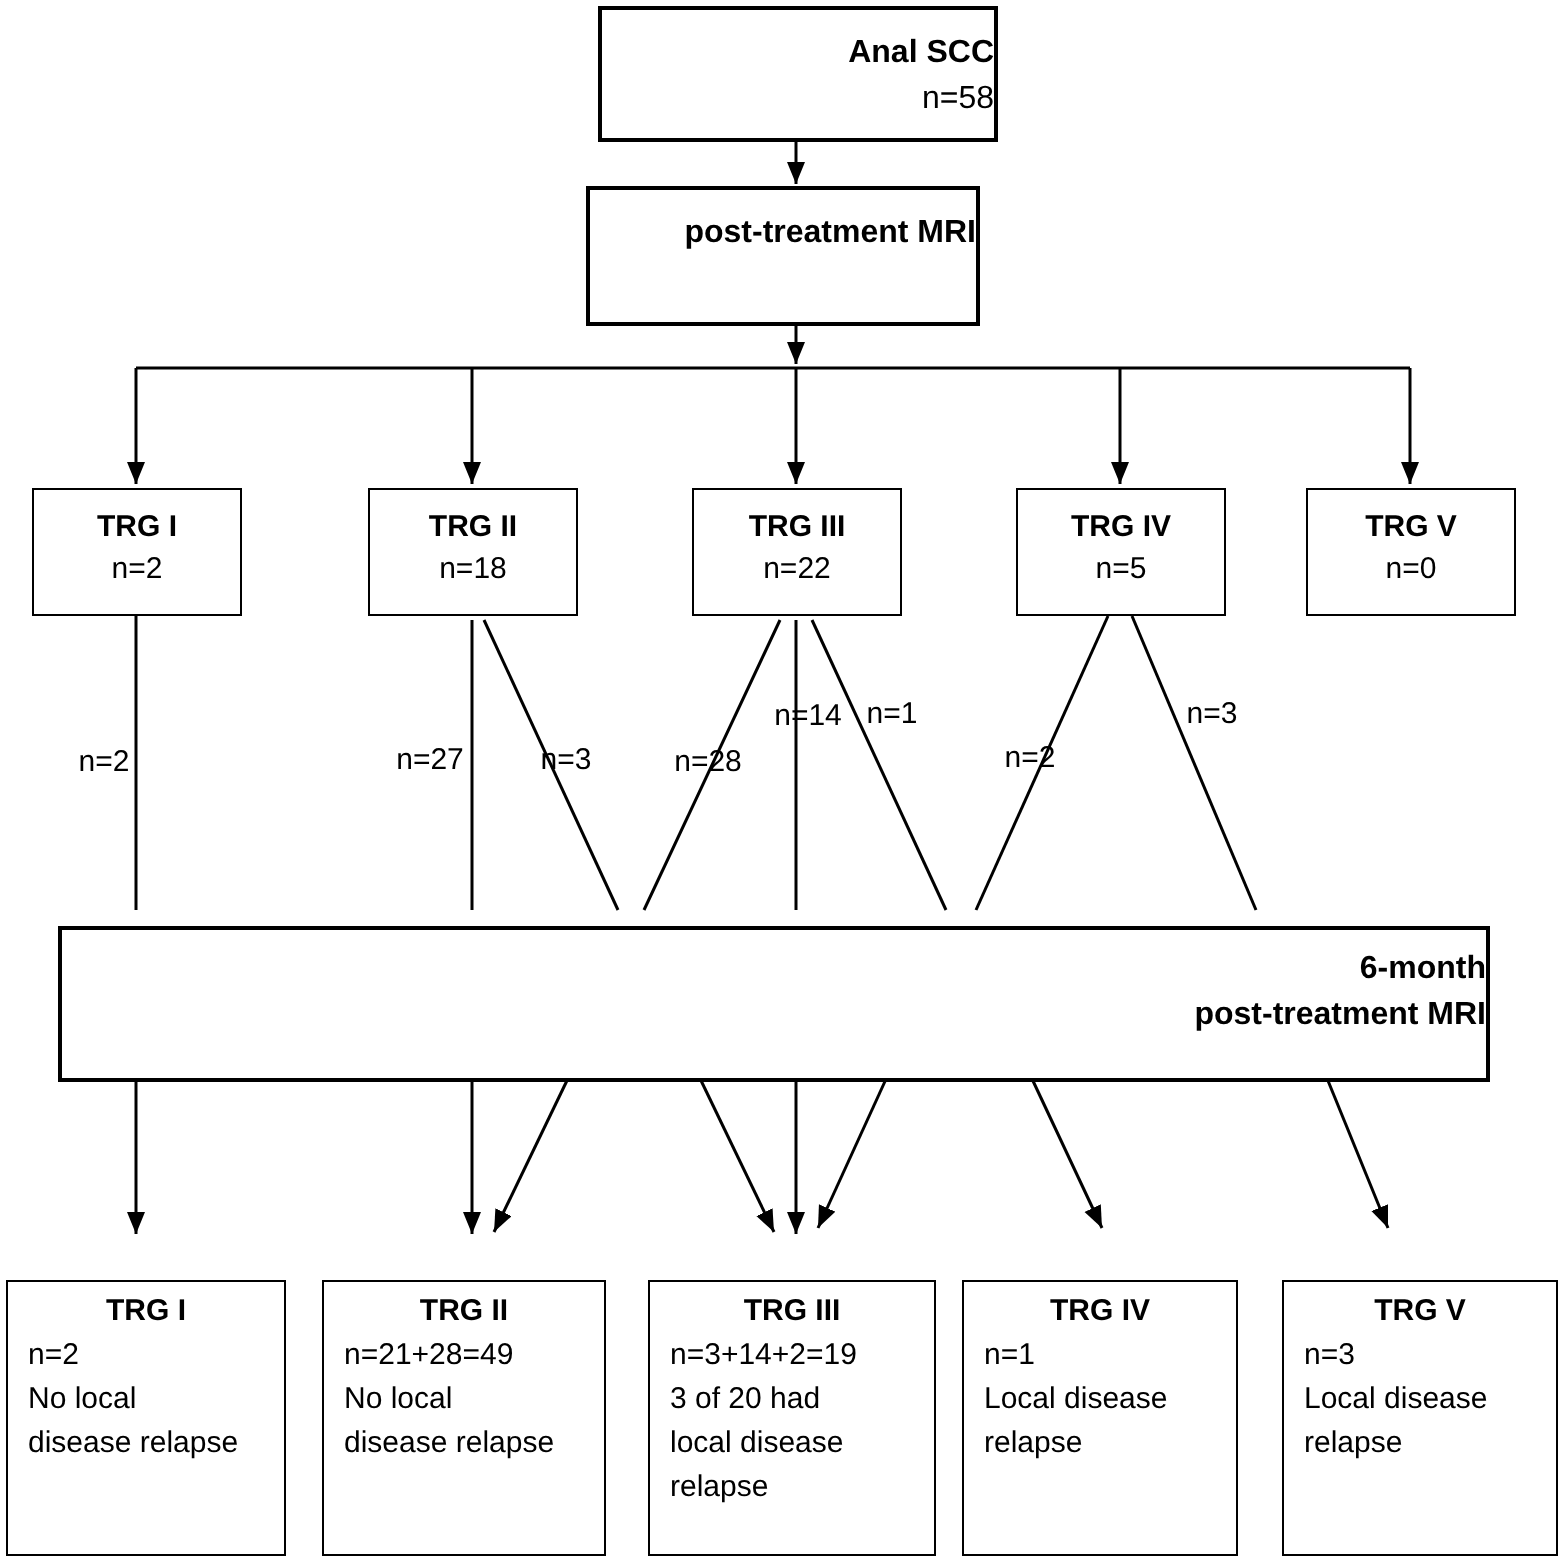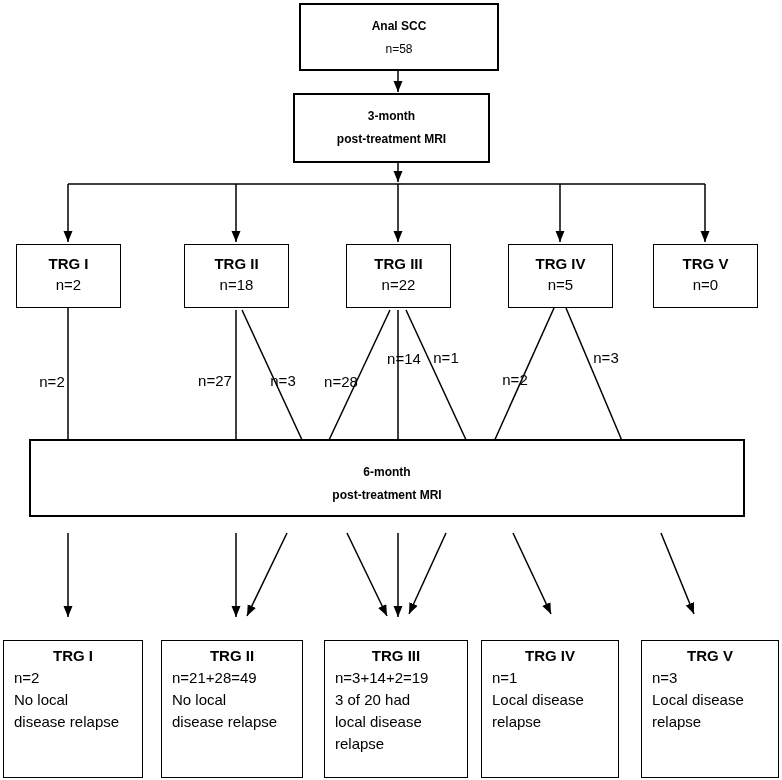--- a/index.html
+++ b/index.html
@@ -6,28 +6,28 @@
   .stage{
     position:relative;width:782px;height:780px;background:#ffffff;
     font-family:"Liberation Sans",sans-serif;color:#000;overflow:hidden;
   }
   .flow-svg{position:absolute;left:0;top:0;}
   .box{
     position:absolute;box-sizing:border-box;background:#ffffff;
     border:1.5px solid #000;text-align:center;
   }
   .thick{border-width:2px;}
-  .t16{font-size:12px;line-height:23px;}
+  .t16{font-size:16px;line-height:23px;text-align:right;}
   .t15{font-size:15px;line-height:21px;}
   .bold{font-weight:bold;}
   .anal{left:299px;top:3px;width:200px;height:68px;padding-top:10px;}
   .mri3{left:293px;top:93px;width:197px;height:70px;padding-top:10px;}
   .trg{top:244px;width:105px;height:64px;padding-top:8px;}
   .trg1{left:16px;}.trg2{left:184px;}.trg3{left:346px;}.trg4{left:508px;}.trg5{left:653px;}
-  .mri6{left:29px;top:439px;width:716px;height:78px;padding-top:20px;}
+  .mri6{left:29px;top:463px;width:716px;height:78px;padding-top:8px;}
   .obox{top:640px;height:138px;font-size:15px;line-height:22px;padding-top:4px;}
   .obox .line{ text-align:left;padding-left:10px;}
   .ob1{left:3px;width:140px;}
   .ob2{left:161px;width:142px;}
   .ob3{left:324px;width:144px;}
   .ob4{left:481px;width:138px;}
   .ob5{left:641px;width:138px;}
   .edge-label{
     position:absolute;font-size:15px;line-height:15px;white-space:nowrap;
     transform:translate(-50%,-50%);
@@ -84,21 +84,20 @@
       </g>
     </g>
   </svg>
 
   <div class="box thick anal t16">
     <div class="bold">Anal SCC</div>
     <div>n=58</div>
   </div>
 
   <div class="box thick mri3 t16">
-    <div class="bold">3-month</div>
     <div class="bold">post-treatment MRI</div>
   </div>
 
   <div class="box trg trg1 t15">
     <div class="bold">TRG I</div>
     <div>n=2</div>
   </div>
   <div class="box trg trg2 t15">
     <div class="bold">TRG II</div>
     <div>n=18</div>
@@ -149,19 +148,19 @@
   <div class="box obox ob5">
     <div class="bold">TRG V</div>
     <div class="line">n=3</div>
     <div class="line">Local disease</div>
     <div class="line">relapse</div>
   </div>
 
   <span class="edge-label" style="left:52px;top:381px;">n=2</span>
   <span class="edge-label" style="left:215px;top:380px;">n=27</span>
   <span class="edge-label" style="left:283px;top:380px;">n=3</span>
-  <span class="edge-label" style="left:341px;top:381px;">n=28</span>
+  <span class="edge-label" style="left:354px;top:381px;">n=28</span>
   <span class="edge-label" style="left:404px;top:358px;text-align:right;">n=14</span>
   <span class="edge-label" style="left:446px;top:357px;">n=1</span>
   <span class="edge-label" style="left:515px;top:379px;">n=2</span>
   <span class="edge-label" style="left:606px;top:357px;">n=3</span>
 
 </div>
 
 </body></html>

